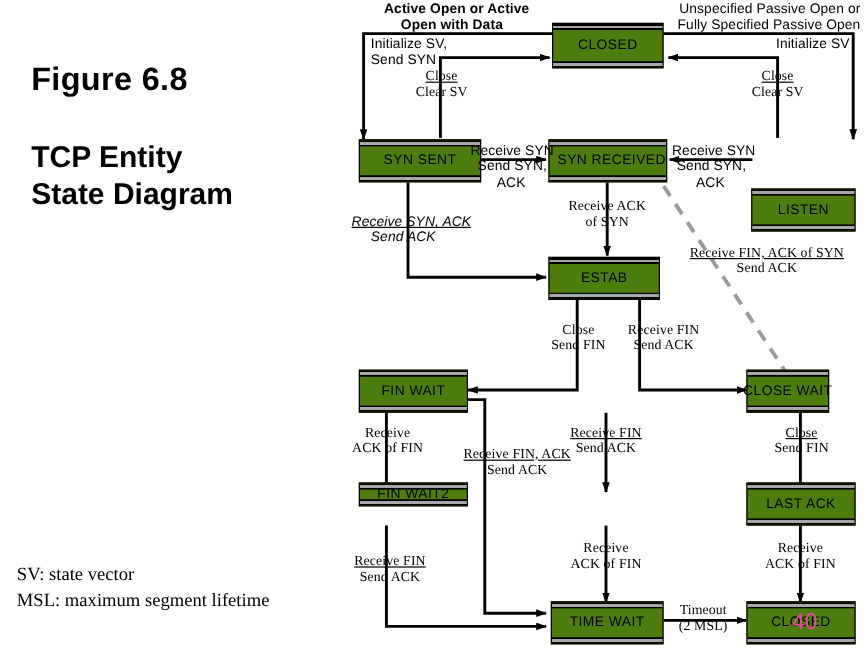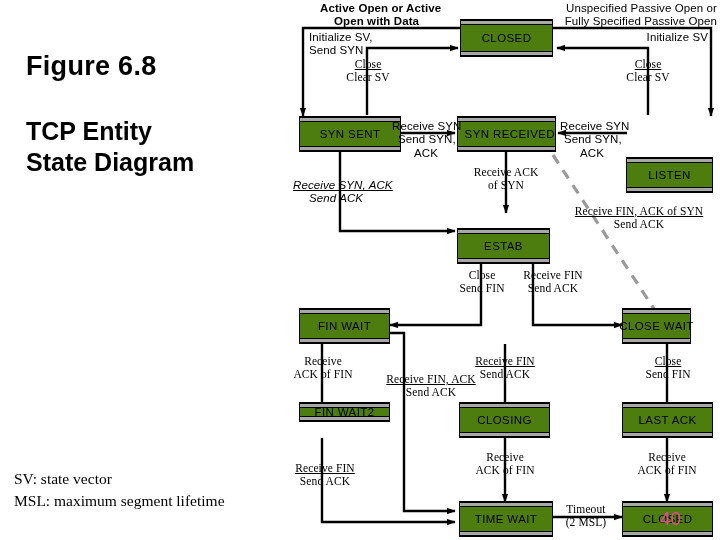--- a/index.html
+++ b/index.html
@@ -132,21 +132,21 @@
       <span class="base"></span>
       <span class="nm">SYN RECEIVED</span>
     </div>
 
     <div class="state" style="left:626px;top:116px;width:87px;height:36px;margin-top:41px;">
       <span class="cap"></span>
       <span class="base"></span>
       <span class="nm">LISTEN</span>
     </div>
 
-    <div class="state" style="left:457px;top:214px;width:93px;height:36px;margin-top:14px;">
+    <div class="state" style="left:457px;top:214px;width:93px;height:36px;">
       <span class="cap"></span>
       <span class="base"></span>
       <span class="nm">ESTAB</span>
     </div>
 
     <div class="state" style="left:299px;top:308px;width:91px;height:36px;">
       <span class="cap"></span>
       <span class="base"></span>
       <span class="nm">FIN WAIT</span>
     </div>
@@ -156,25 +156,20 @@
       <span class="base"></span>
       <span class="nm">CLOSE WAIT</span>
     </div>
 
     <div class="state" style="left:299px;top:402px;width:91px;height:20px;">
       <span class="cap"></span>
       <span class="base"></span>
       <span class="nm">FIN WAIT2</span>
     </div>
 
-    <div class="state" style="left:459px;top:402px;width:91px;height:36px;">
-      <span class="cap"></span>
-      <span class="base"></span>
-      <span class="nm">CLOSING</span>
-    </div>
 
     <div class="state" style="left:622px;top:402px;width:91px;height:36px;">
       <span class="cap"></span>
       <span class="base"></span>
       <span class="nm">LAST ACK</span>
     </div>
 
     <div class="state" style="left:459px;top:501px;width:94px;height:36px;">
       <span class="cap"></span>
       <span class="base"></span>

